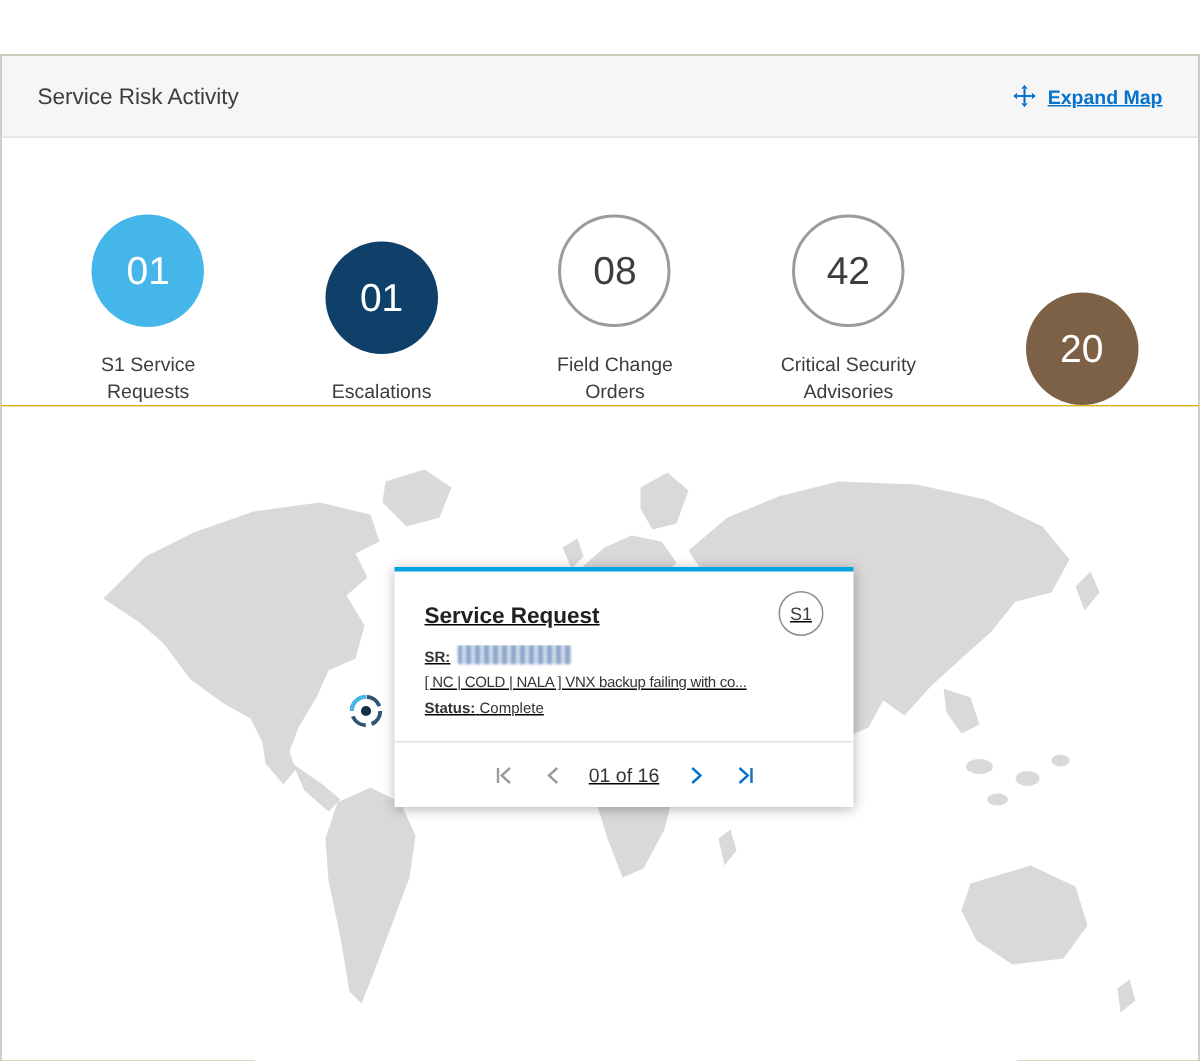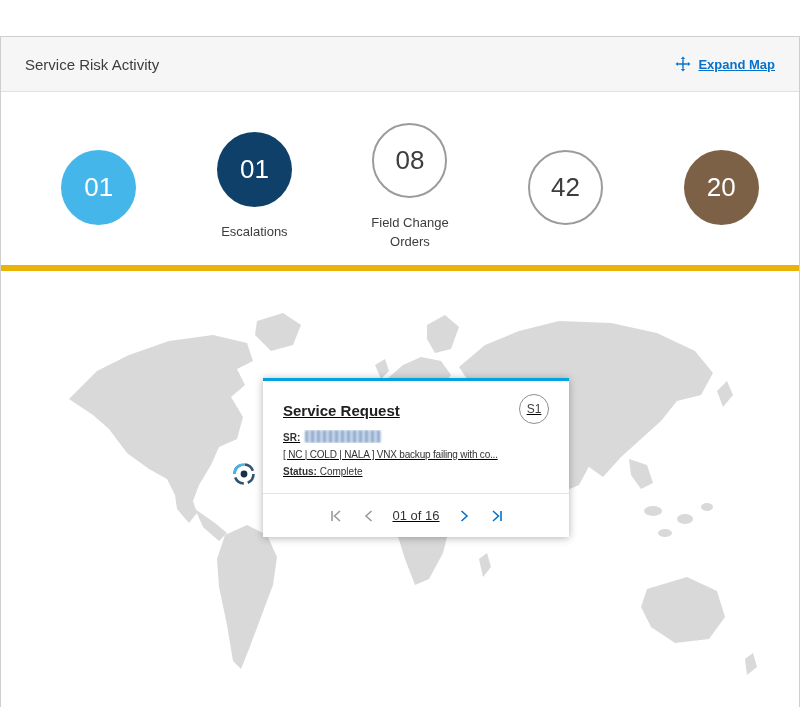--- a/index.html
+++ b/index.html
@@ -27,22 +27,22 @@
     display:flex; align-items:center; gap:7px;
     color:var(--link,#0672CB); font-size:13px; cursor:pointer;
     text-decoration:none;
   }
   .expand-link .expand-label { text-decoration:underline; font-weight:bold; font-size:13px; }
   .expand-link svg { display:block; }
 
   
   .stats {
     flex:0 0 179px;
-    border-bottom:6px solid #eab308;
-    display:flex; align-items:center;
+    border-bottom:1px solid #eab308;
+    display:flex; align-items:flex-end;
     padding-top:17px; background:#fff;padding-left:20px;
   }
   .stat { flex:1; display:flex; flex-direction:column; align-items:center; cursor:pointer; }
   .circle {
     width:75px; height:75px; border-radius:50%;
     display:flex; align-items:center; justify-content:center;
     font-size:26px; background:#fff; color:#3d3d3d;
   }
   .stat-label {
     margin-top:16px; font-size:13px; color:#3d3d3d;
@@ -106,31 +106,33 @@
           <path d="M8 0.5 L5.9 3.1 H10.1 Z M8 15.5 L5.9 12.9 H10.1 Z M0.5 8 L3.1 5.9 V10.1 Z M15.5 8 L12.9 5.9 V10.1 Z" fill="currentColor"></path>
         </svg>
       </span>
       <span class="expand-label">Expand Map</span>
     </a>
   </div>
 
   <div class="stats">
     <div class="stat">
       <div class="circle" style="background: rgb(69, 182, 233); color: rgb(255, 255, 255);">01</div>
+      <div class="stat-label">S1 Service Requests</div>
     </div>
     <div class="stat">
       <div class="circle" style="background: rgb(14, 64, 105); color: rgb(255, 255, 255);">01</div>
       <div class="stat-label">Escalations</div>
     </div>
     <div class="stat">
       <div class="circle" style="border: 2px solid rgb(155, 155, 155);">08</div>
       <div class="stat-label">Field Change Orders</div>
     </div>
     <div class="stat">
       <div class="circle" style="border: 2px solid rgb(155, 155, 155);">42</div>
+      <div class="stat-label">Critical Security Advisories</div>
     </div>
     <div class="stat">
       <div class="circle" style="background: rgb(125, 97, 70); color: rgb(255, 255, 255);">20</div>
     </div>
   </div>
 
   <div class="map-area">
     <svg class="world" viewBox="0 0 800 471" aria-hidden="true">
 
       <path d="M68,128 L96,100 L128,84 L168,70 L212,64 L246,72 L252,90 L236,98 L244,114 L230,126 L242,146 L236,168 L218,176 L210,194 L198,214 L192,230 L196,242 L188,252 L176,238 L174,224 L166,208 L148,198 L126,182 L108,158 L92,144 Z"></path>

